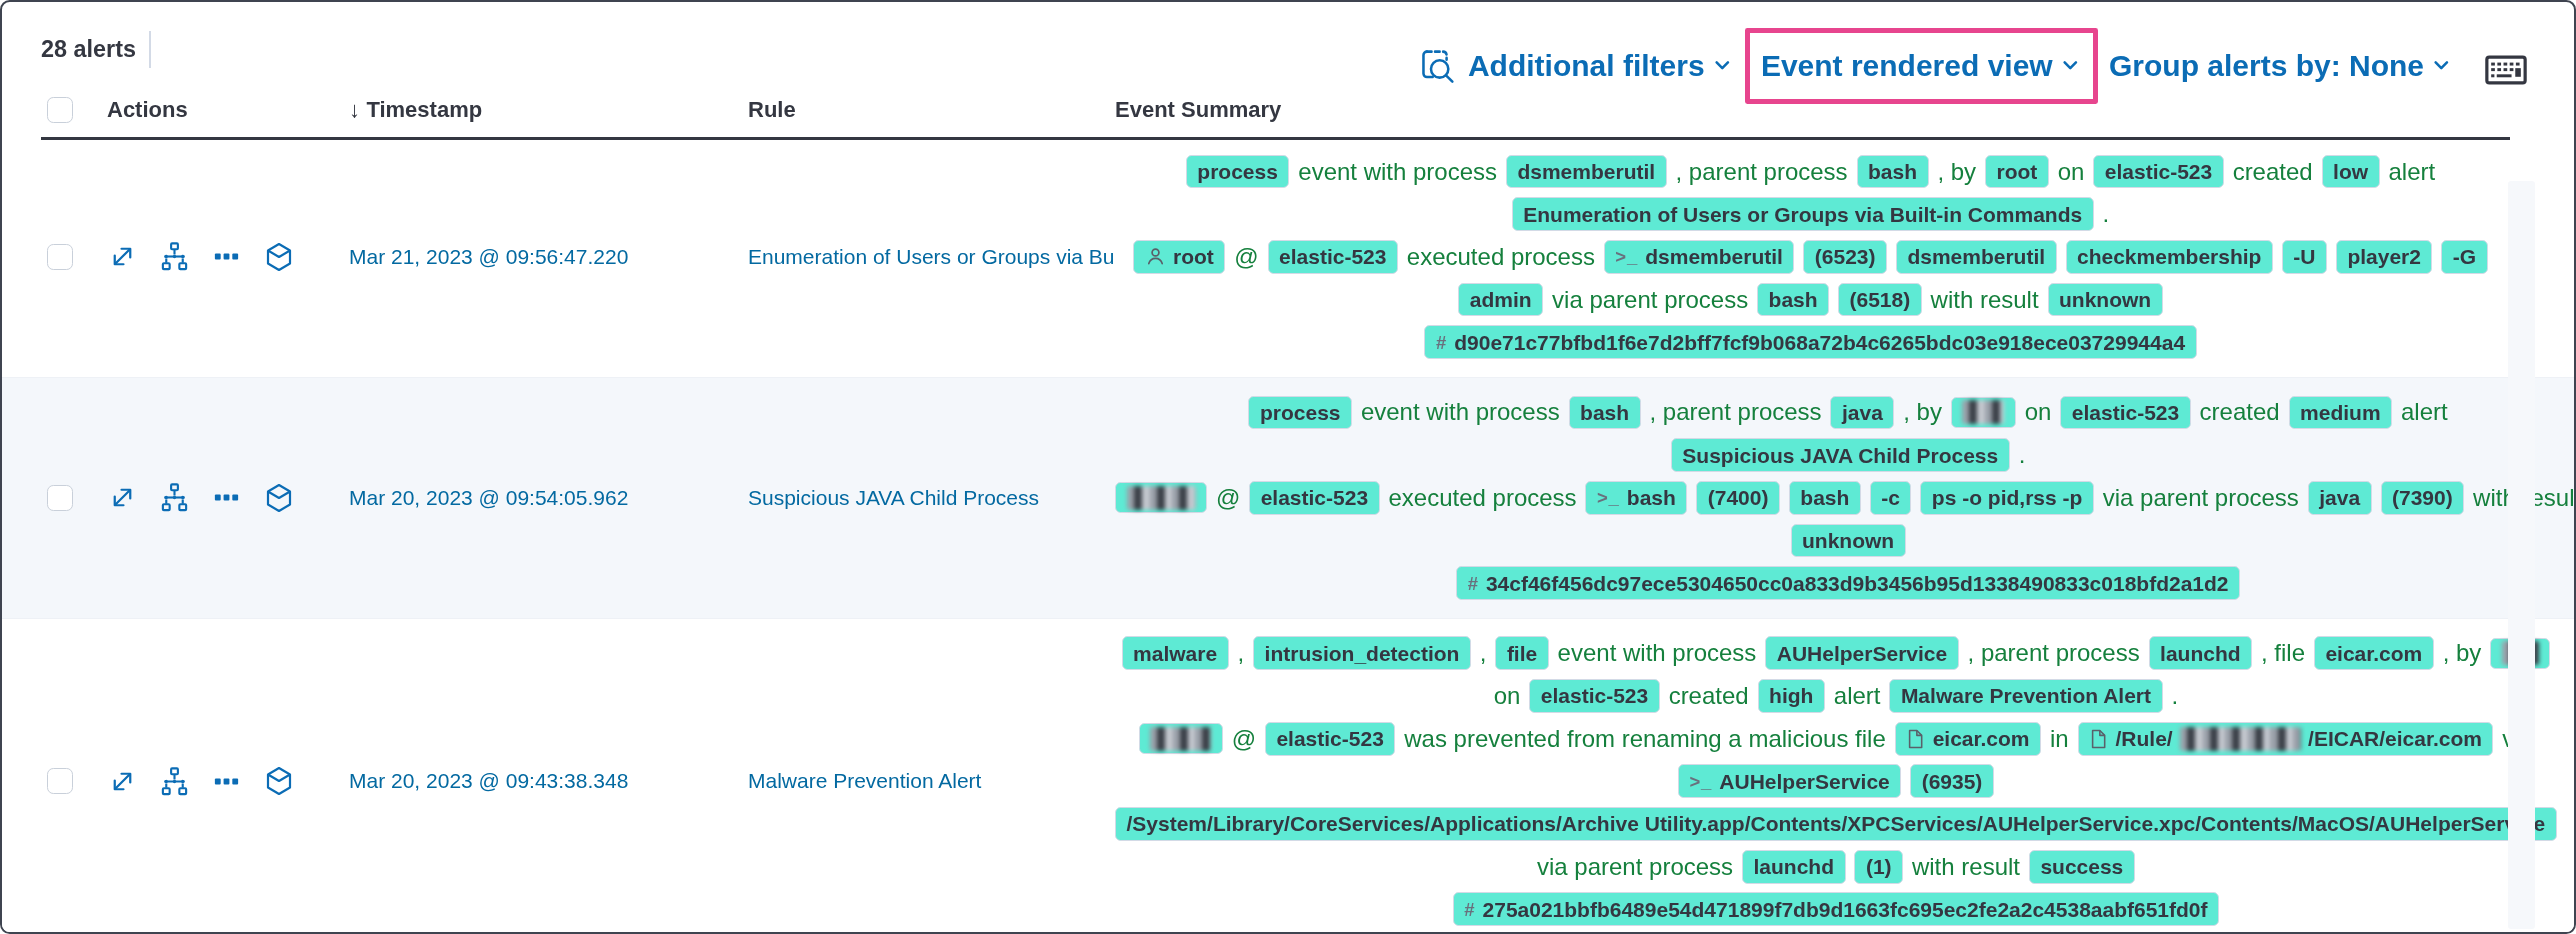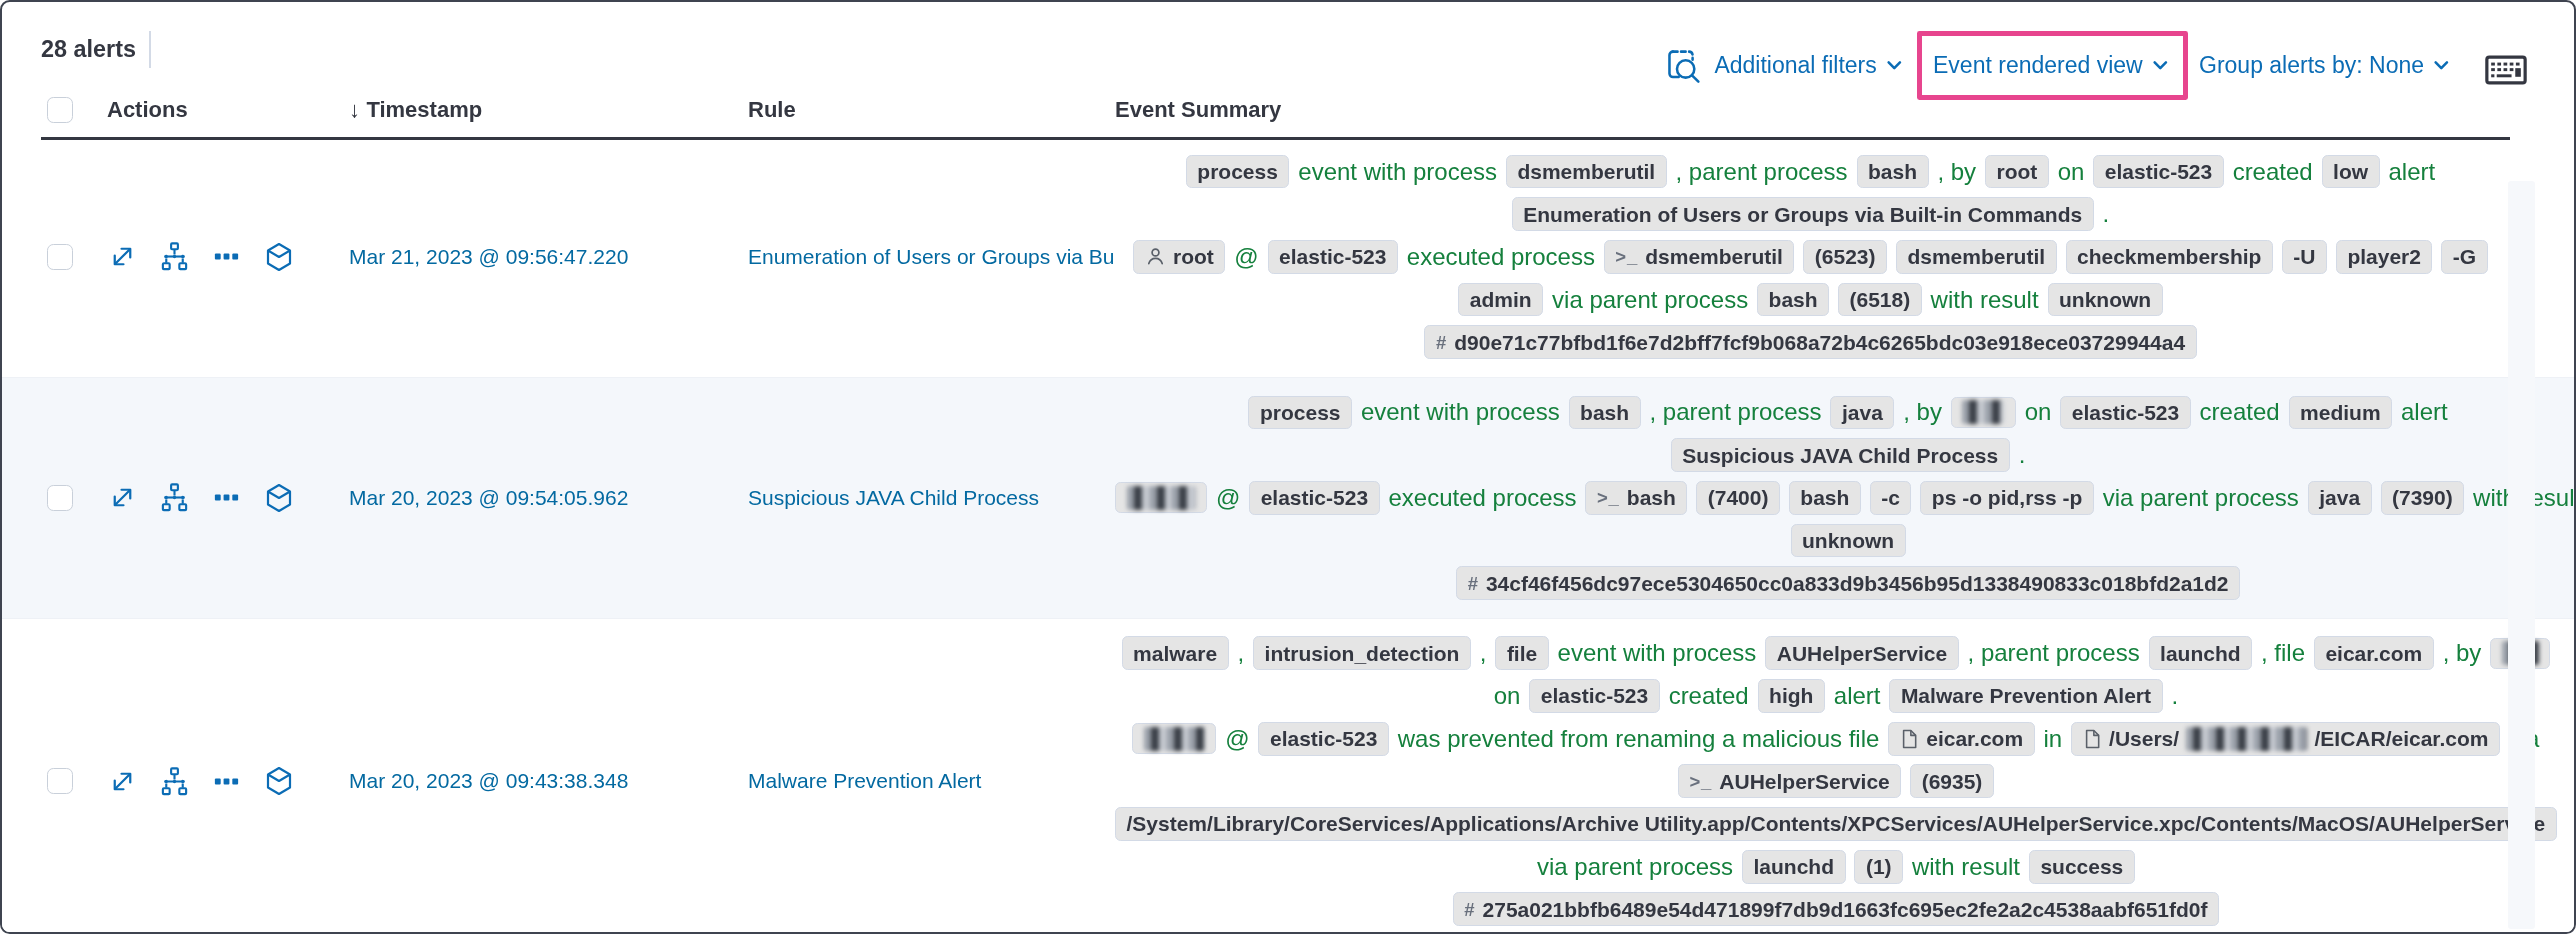--- a/index.html
+++ b/index.html
@@ -25,21 +25,21 @@
   .count-divider {
     position:absolute; left:147px; top:29px;
     width:1.6px; height:37px; background:#d3dae6;
   }
   .toolbar-right {
     position:absolute; right:121px; top:16px; height:95px;
     display:flex; align-items:center; gap:11.3px;
   }
   .tb-link {
     display:flex; align-items:center; gap:6.4px;
-    color:#0b6cb5; font-size:23px; font-weight:400;
+    color:#0b6cb5; font-size:30px; font-weight:700;
     cursor:pointer; white-space:nowrap;
   }
   .icon-btn { display:flex; align-items:center; justify-content:center; cursor:pointer; }
   .highlight-box {
     border:5.6px solid #e7458e; border-radius:2.4px;
     padding:16px 11px; display:flex; align-items:center;
     background:#fff;
   }
   .kb-btn { position:absolute; right:47px; top:52px; }
 
@@ -70,21 +70,21 @@
   .c-check .checkbox { margin-left:6.4px; }
   .c-actions { display:flex; align-items:center; gap:21px; }
   .act { display:flex; align-items:center; cursor:pointer; }
   .c-time, .c-rule { font-size:21px; color:#0369a1; white-space:nowrap; overflow:hidden; }
 
   .c-summary { display:flex; flex-direction:column; align-items:center; gap:8.9px; }
   .sum-line { display:flex; align-items:center; justify-content:center; gap:8.9px; white-space:nowrap; }
   .sum-txt { color:#15803d; font-size:24px; font-weight:400; }
   .badge {
     display:inline-flex; align-items:center; gap:7.2px;
-    border:1.6px solid #d3dae6; border-radius:5.6px; background:#e5e5e5;
+    border:1.6px solid #d3dae6; border-radius:5.6px; background:#5eead4;
     padding:2.4px 10.5px; font-size:21px; font-weight:600; color:#343741;
     line-height:27px; cursor:pointer;
   }
   .pfx { color:#69707d; font-weight:600; font-size:18.5px; letter-spacing:0.8px; }
   .blur-block {
     display:inline-block; height:24px; border-radius:2.4px;
     background:repeating-linear-gradient(90deg,#9aa0a9 0 7.2px,#3a3f47 7.2px 15.3px,#c4c8cf 15.3px 22.6px);
     filter:blur(2px);
   }
 
@@ -536,21 +536,21 @@
               <span>eicar.com</span>
             </span>
             <span class="sum-txt">in</span>
             <span class="badge">
               <span style="display: inline-flex;">
                 <svg width="19.3" height="22" viewBox="0 0 16 17" fill="none" stroke="#5a6069" stroke-width="1.3" stroke-linejoin="round">
                   <path d="M3 1.5 h6 l4 4 v10 h-10 z"></path>
                   <path d="M9 1.5 v4 h4"></path>
                 </svg>
               </span>
-              <span>/Users/</span>
+              <span>/Rule/</span>
               <span class="blur-block" style="width: 121px;"></span>
               <span>/EICAR/eicar.com</span>
             </span>
             <span class="sum-txt">via</span>
           </div>
           <div class="sum-line">
             <span class="badge">
               <span class="pfx">&gt;_</span>
               <span>AUHelperService</span>
             </span>

